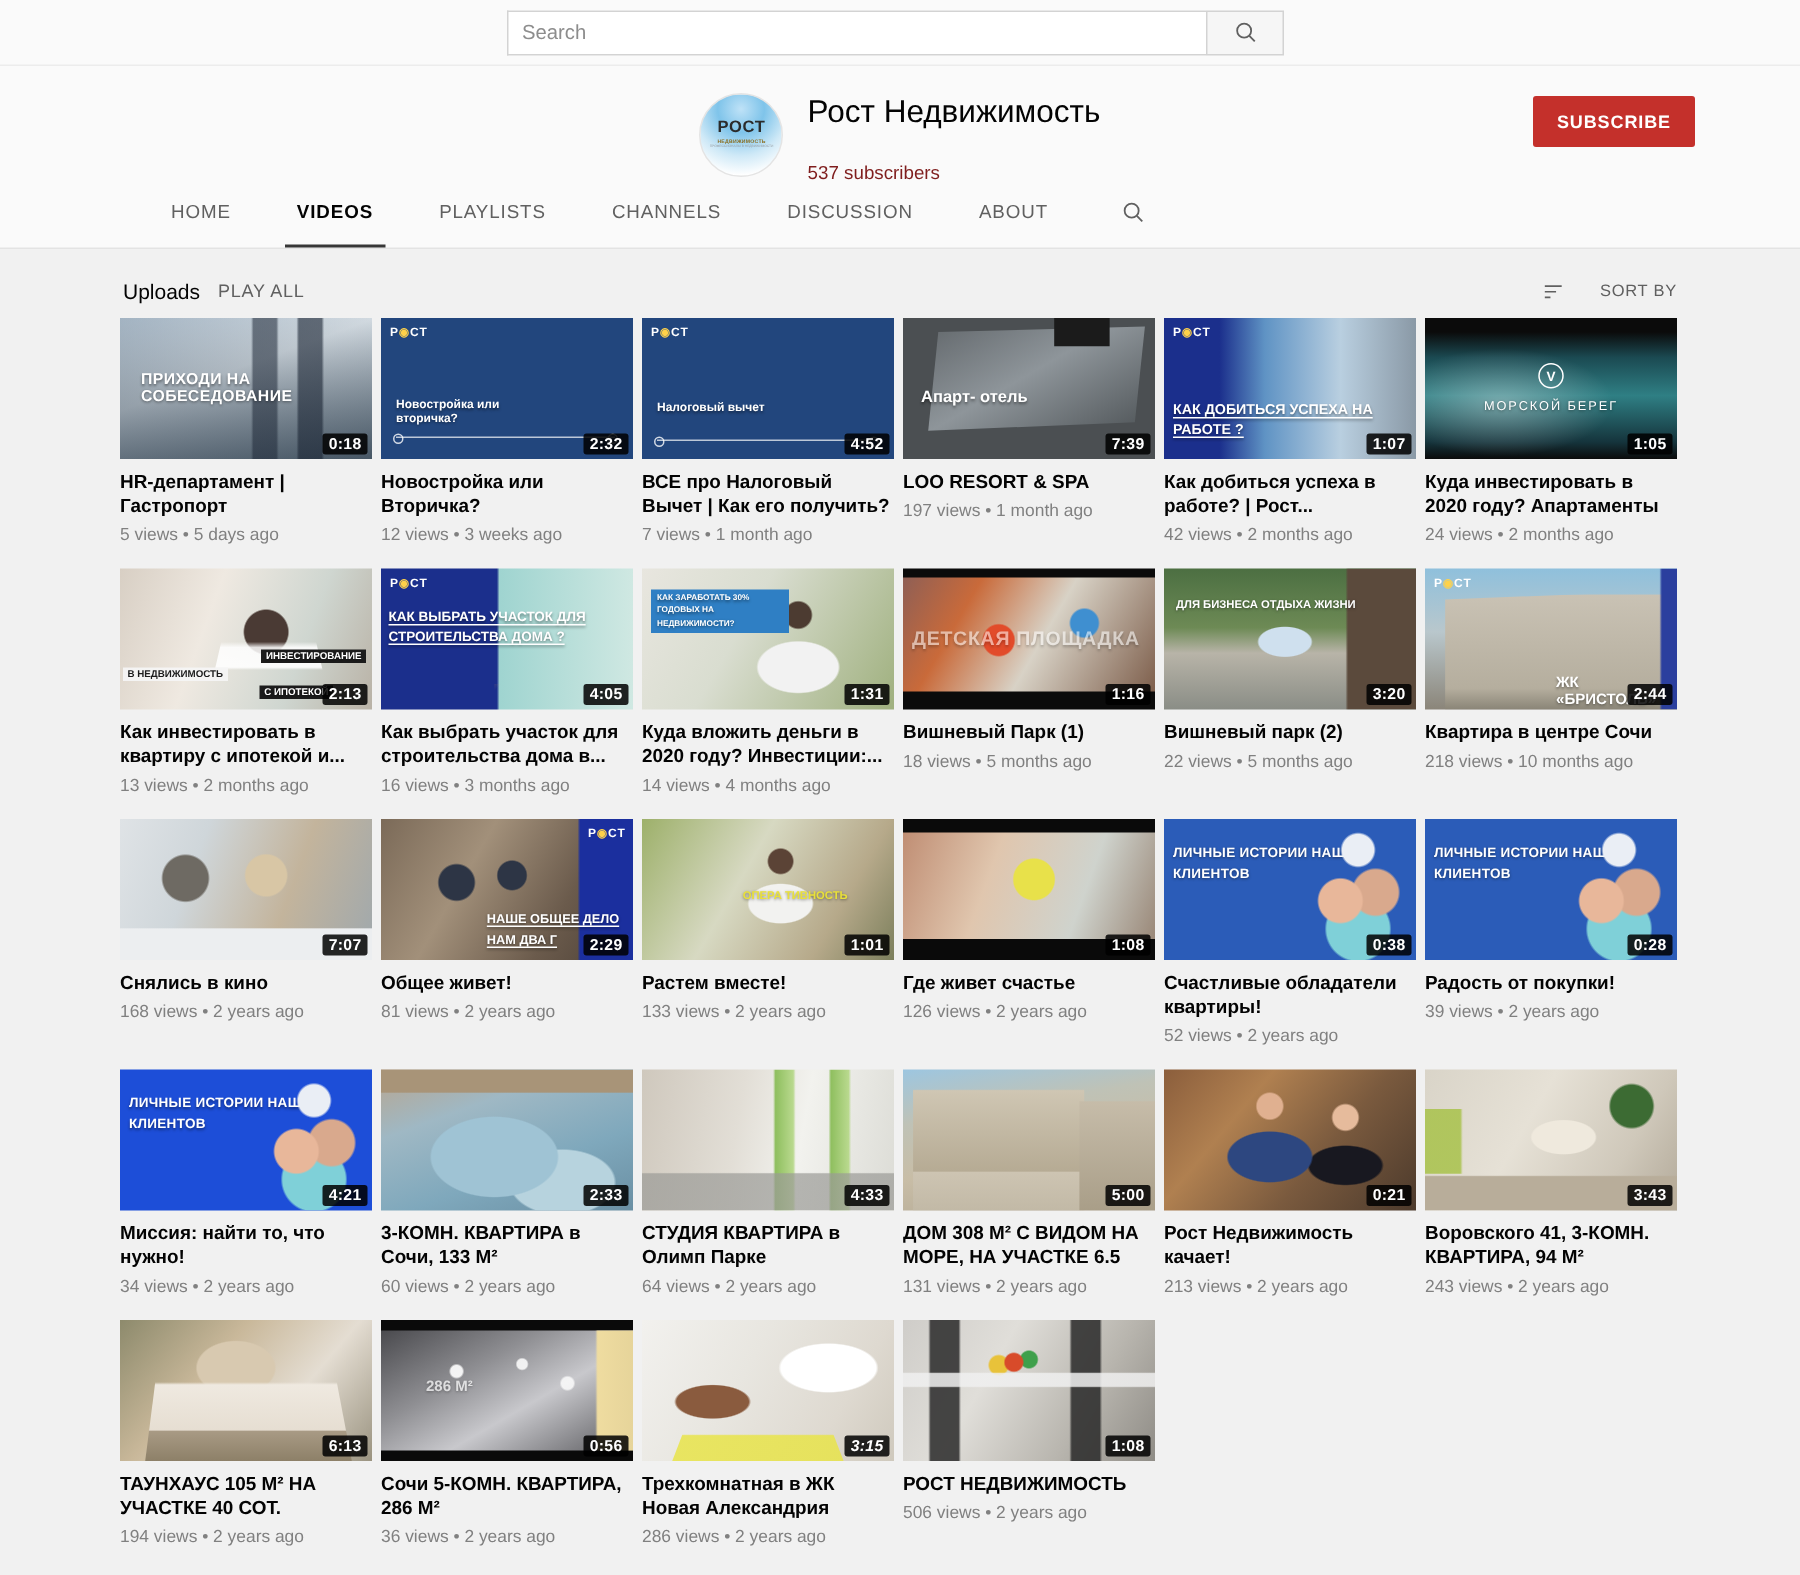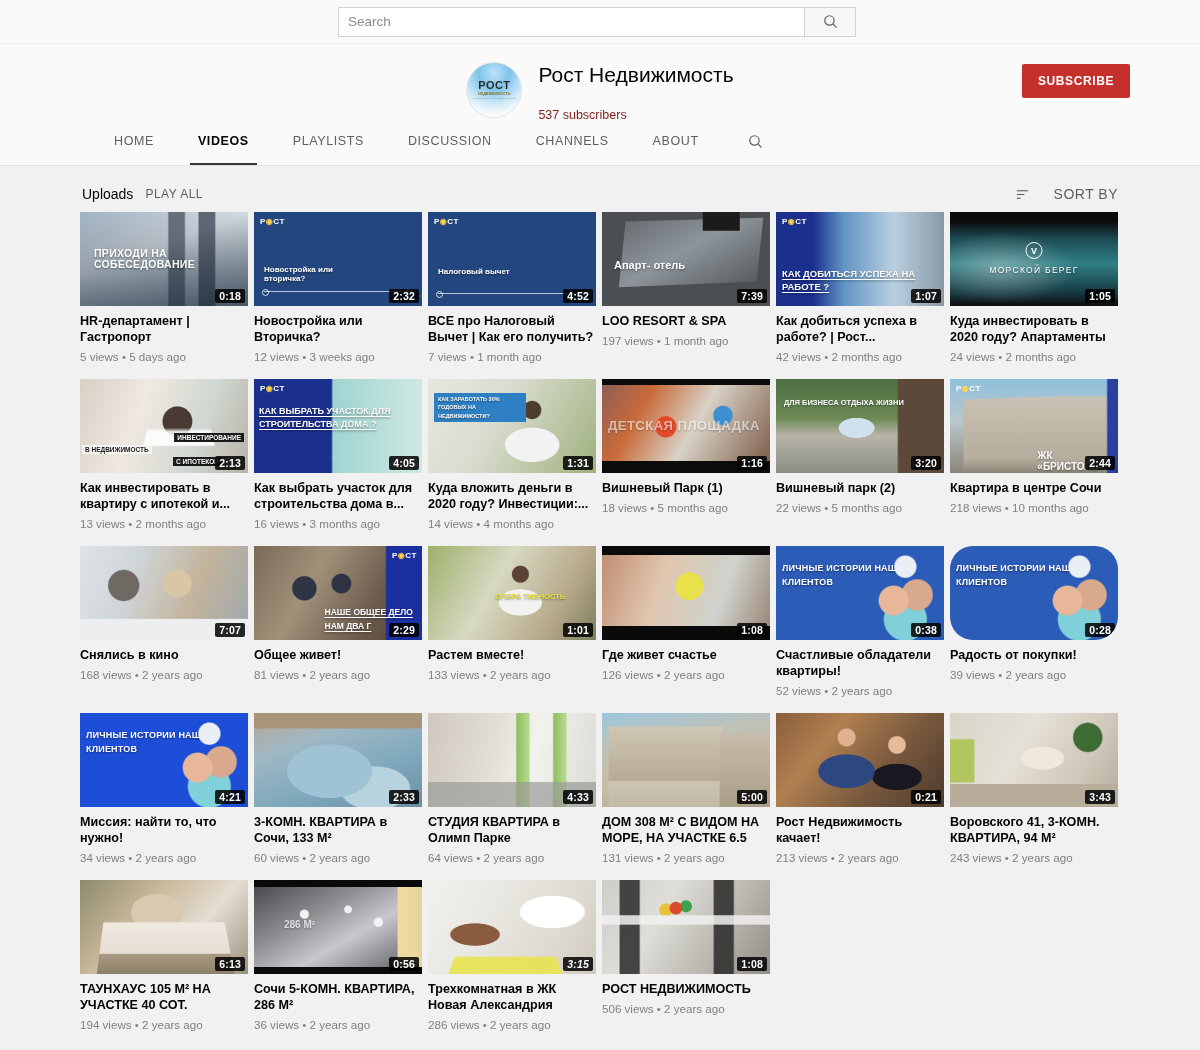--- a/index.html
+++ b/index.html
@@ -171,21 +171,21 @@
     letter-spacing: 0.5px;
     color: #606060;
     margin-left: 12px;
     cursor: pointer;
   }
   .sort-by {
     margin-left: auto;
     display: flex;
     align-items: center;
     gap: 24px;
-    font-size: 14px;
+    font-size: 11px;
     letter-spacing: 0.5px;
     color: #606060;
     cursor: pointer;
   }
 
   
   .grid {
     width: 1060px;
     margin: 0 auto;
     display: grid;
@@ -281,22 +281,22 @@
     </div>
     <button class="subscribe-btn">SUBSCRIBE</button>
   </div>
 </div>
 
 <div class="tabs-wrap">
   <div class="tabs">
     <div class="tab">HOME</div>
     <div class="tab active">VIDEOS</div>
     <div class="tab">PLAYLISTS</div>
+    <div class="tab">CHANNELS</div>
     <div class="tab">DISCUSSION</div>
-    <div class="tab">CHANNELS</div>
     <div class="tab">ABOUT</div>
     <div class="tab-search-icon">
       <svg width="17" height="17" viewBox="0 0 24 24">
         <circle cx="10.5" cy="10.5" r="6.6" fill="none" stroke="#606060" stroke-width="1.7"></circle>
         <line x1="15.4" y1="15.4" x2="20.5" y2="20.5" stroke="#606060" stroke-width="1.7"></line>
       </svg>
     </div>
   </div>
 </div>
 
@@ -504,21 +504,21 @@
         radial-gradient(circle at 70% 58%, #e8b79a 0%, #e8b79a 11%, transparent 12%),
         radial-gradient(circle at 84% 52%, #d9a98d 0%, #d9a98d 10%, transparent 11%),
         radial-gradient(circle at 77% 78%, #7fd0d8 0%, #7fd0d8 14%, transparent 15%);"></div>
       <div class="dur">0:38</div>
     </div>
     <div class="v-title">Счастливые обладатели квартиры!</div>
     <div class="v-meta">52 views • 2 years ago</div>
   </div>
 
   <div class="card">
-    <div class="thumb" style="background:#2b5cb8;border-radius:23px;">
+    <div class="thumb" style="background:#2b5cb8;">
       <div class="ov-text" style="left:6px; top:16px; font-size:9px; line-height:1.55; letter-spacing:.2px;">ЛИЧНЫЕ ИСТОРИИ НАШИХ КЛИЕНТОВ</div>
       <div class="layer" style="background:
         radial-gradient(circle at 77% 22%, #eaeef5 0%, #eaeef5 7%, transparent 8%),
         radial-gradient(circle at 70% 58%, #e8b79a 0%, #e8b79a 11%, transparent 12%),
         radial-gradient(circle at 84% 52%, #d9a98d 0%, #d9a98d 10%, transparent 11%),
         radial-gradient(circle at 77% 78%, #7fd0d8 0%, #7fd0d8 14%, transparent 15%);"></div>
       <div class="dur">0:28</div>
     </div>
     <div class="v-title">Радость от покупки!</div>
     <div class="v-meta">39 views • 2 years ago</div>

